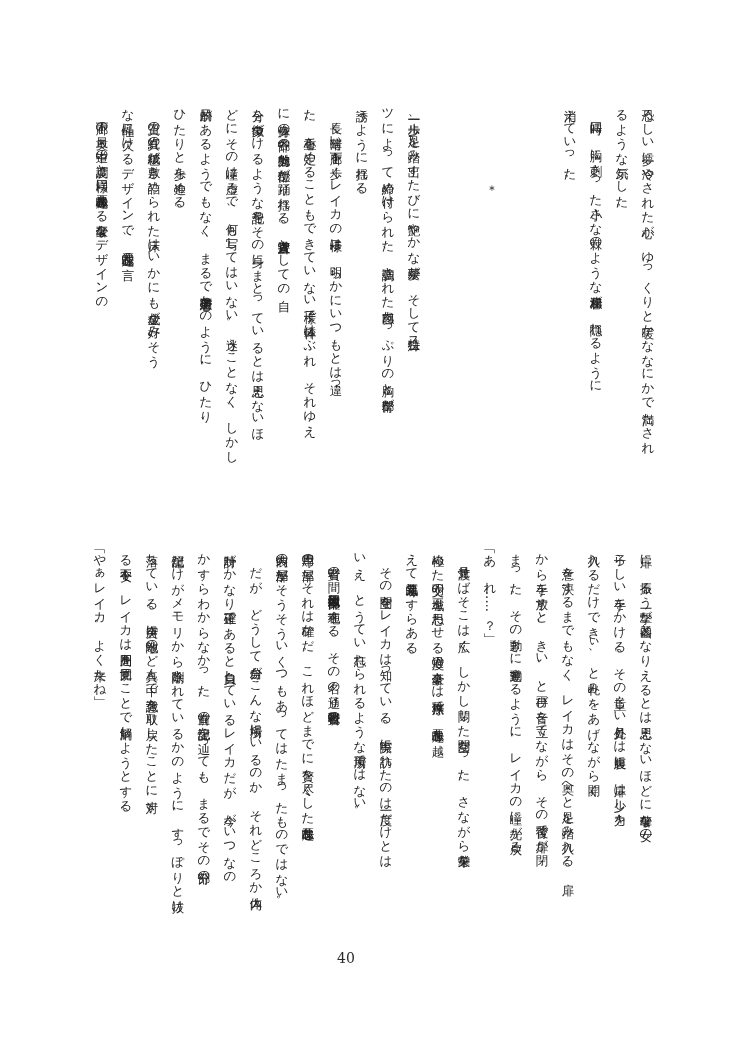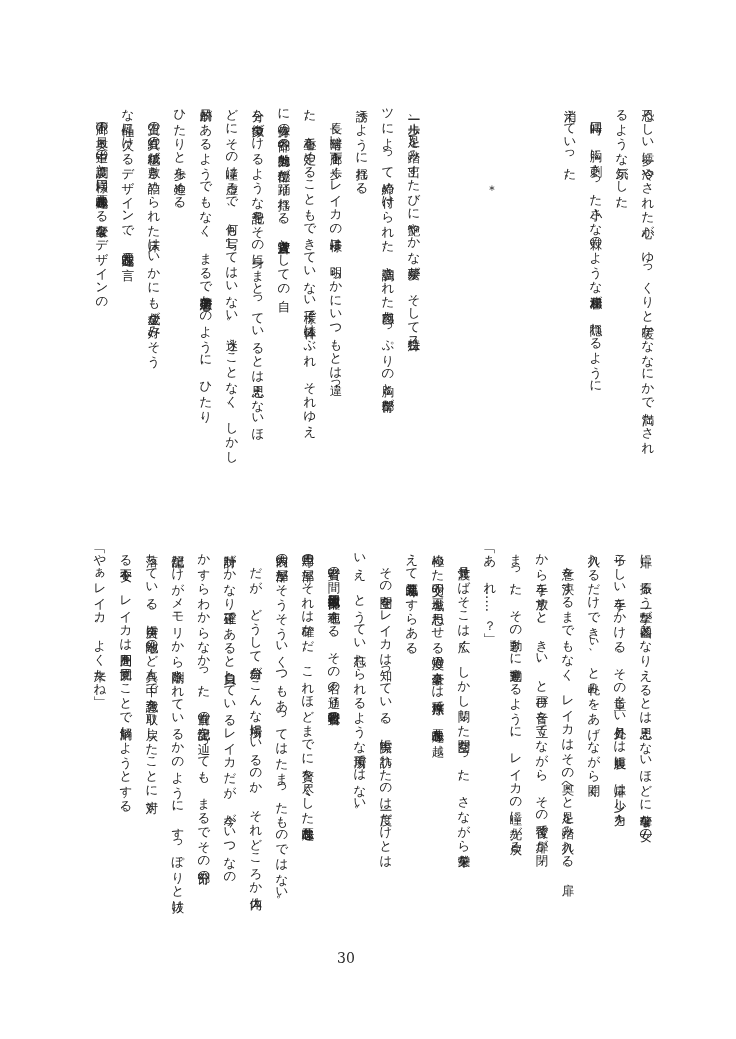--- a/index.html
+++ b/index.html
@@ -92,13 +92,13 @@
     <p>内装の部屋がそうそういくつもあってはたまったものではない。</p>
     <p>　だが、どうして自分がこんな場所にいるのか、それどころか体内</p>
     <p>時計がかなり正確であると自負しているレイカだが、今がいつなの</p>
     <p>かすらわからなかった。直前の記憶を辿っても、まるでその部分の</p>
     <p>記憶だけがメモリから削除されているかのように、すっぽりと抜け</p>
     <p>落ちている。唐突に敵地のど真ん中で意識を取り戻したことに対す</p>
     <p>る不安を、レイカは周囲を見回すことで解消しようとする。</p>
     <p>「やぁレイカ。よく来たね」</p>
   </div>
 
-<div id="page-number">30</div>
+<div id="page-number">40</div>
 
 </body></html>

